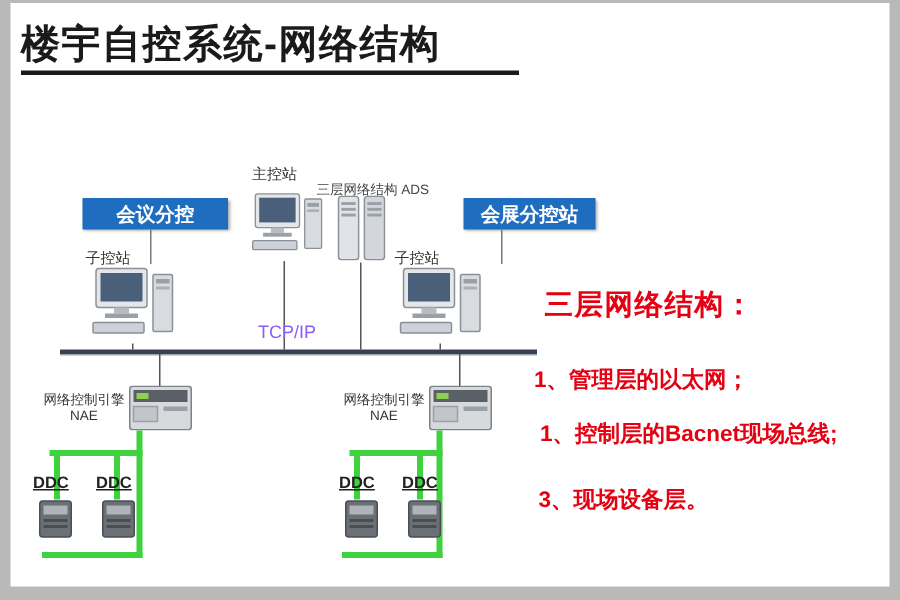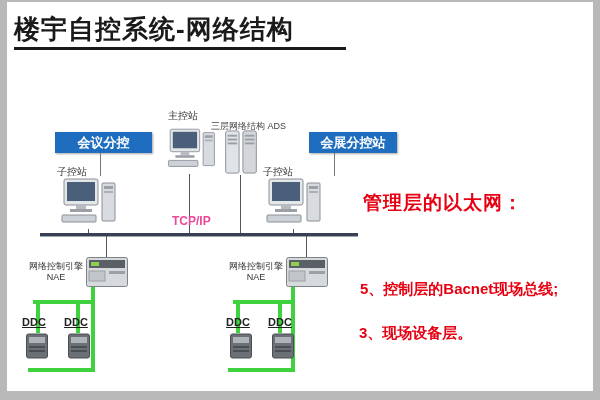--- a/index.html
+++ b/index.html
@@ -27,21 +27,21 @@
   .callout-left  { left:55px;  top:132px; width:97px; }
   .callout-right { left:309px; top:132px; width:88px; }
 
   .small-label { font-size:10px; color:#333; white-space:nowrap; }
   .tiny-label  { font-size:9px;  color:#444; white-space:nowrap; }
 
   .vline { width:1px; background:#555; }
   .leader { width:1px; background:#777; }
 
   .bus { left:40px; top:233px; width:318px; height:3px; background:var(--bus-color,#3a3f55); box-shadow:0 1px 0 #9aa; }
-  .bus-label { left:172px; top:214px; font-size:12px; font-weight:bold; color:#ec4899; }
+  .bus-label { left:172px; top:214px; font-size:12px; font-weight:normal; color:#8b5cf6; }
 
   .nae-label { font-size:9px; color:#333; line-height:11px; text-align:center; }
 
   .gline { background:var(--line-green,#3fd23f); }
 
   .ddc-label { font-size:11px; font-weight:bold; color:#222;text-decoration:underline; }
 
   .notes-heading { left:363px; top:190px; font-size:19px; font-weight:bold; color:var(--accent-red,#e60012); letter-spacing:1px; }
   .note-item { font-size:15px; font-weight:bold; color:var(--accent-red,#e60012); }
   .note-1 { left:356px; top:244px; }
@@ -180,22 +180,23 @@
     <rect x="3" y="13" width="16" height="2" fill="#4a4e53"></rect>
     <rect x="3" y="17" width="16" height="2" fill="#4a4e53"></rect>
   </svg>
   <svg class="abs" style="left:272px; top:333px;" width="22" height="26" viewBox="0 0 22 26">
     <rect x="0.5" y="1" width="21" height="24" rx="2" fill="#6b7076" stroke="#4a4e53"></rect>
     <rect x="3" y="4" width="16" height="6" fill="#aeb4ba"></rect>
     <rect x="3" y="13" width="16" height="2" fill="#4a4e53"></rect>
     <rect x="3" y="17" width="16" height="2" fill="#4a4e53"></rect>
   </svg>
 
-  <div class="abs notes-heading">管理层的以太网：</div>
-  <div class="abs note-item note-2">5、控制层的Bacnet现场总线;</div>
+  <div class="abs notes-heading">三层网络结构：</div>
+  <div class="abs note-item note-1">1、管理层的以太网；</div>
+  <div class="abs note-item note-2">1、控制层的Bacnet现场总线;</div>
   <div class="abs note-item note-3">3、现场设备层。</div>
 
   <div class="edge edge-left"></div>
   <div class="edge edge-right"></div>
   <div class="edge edge-bottom"></div>
   <div class="edge edge-top"></div>
 
 </div>
 
 </body></html>

